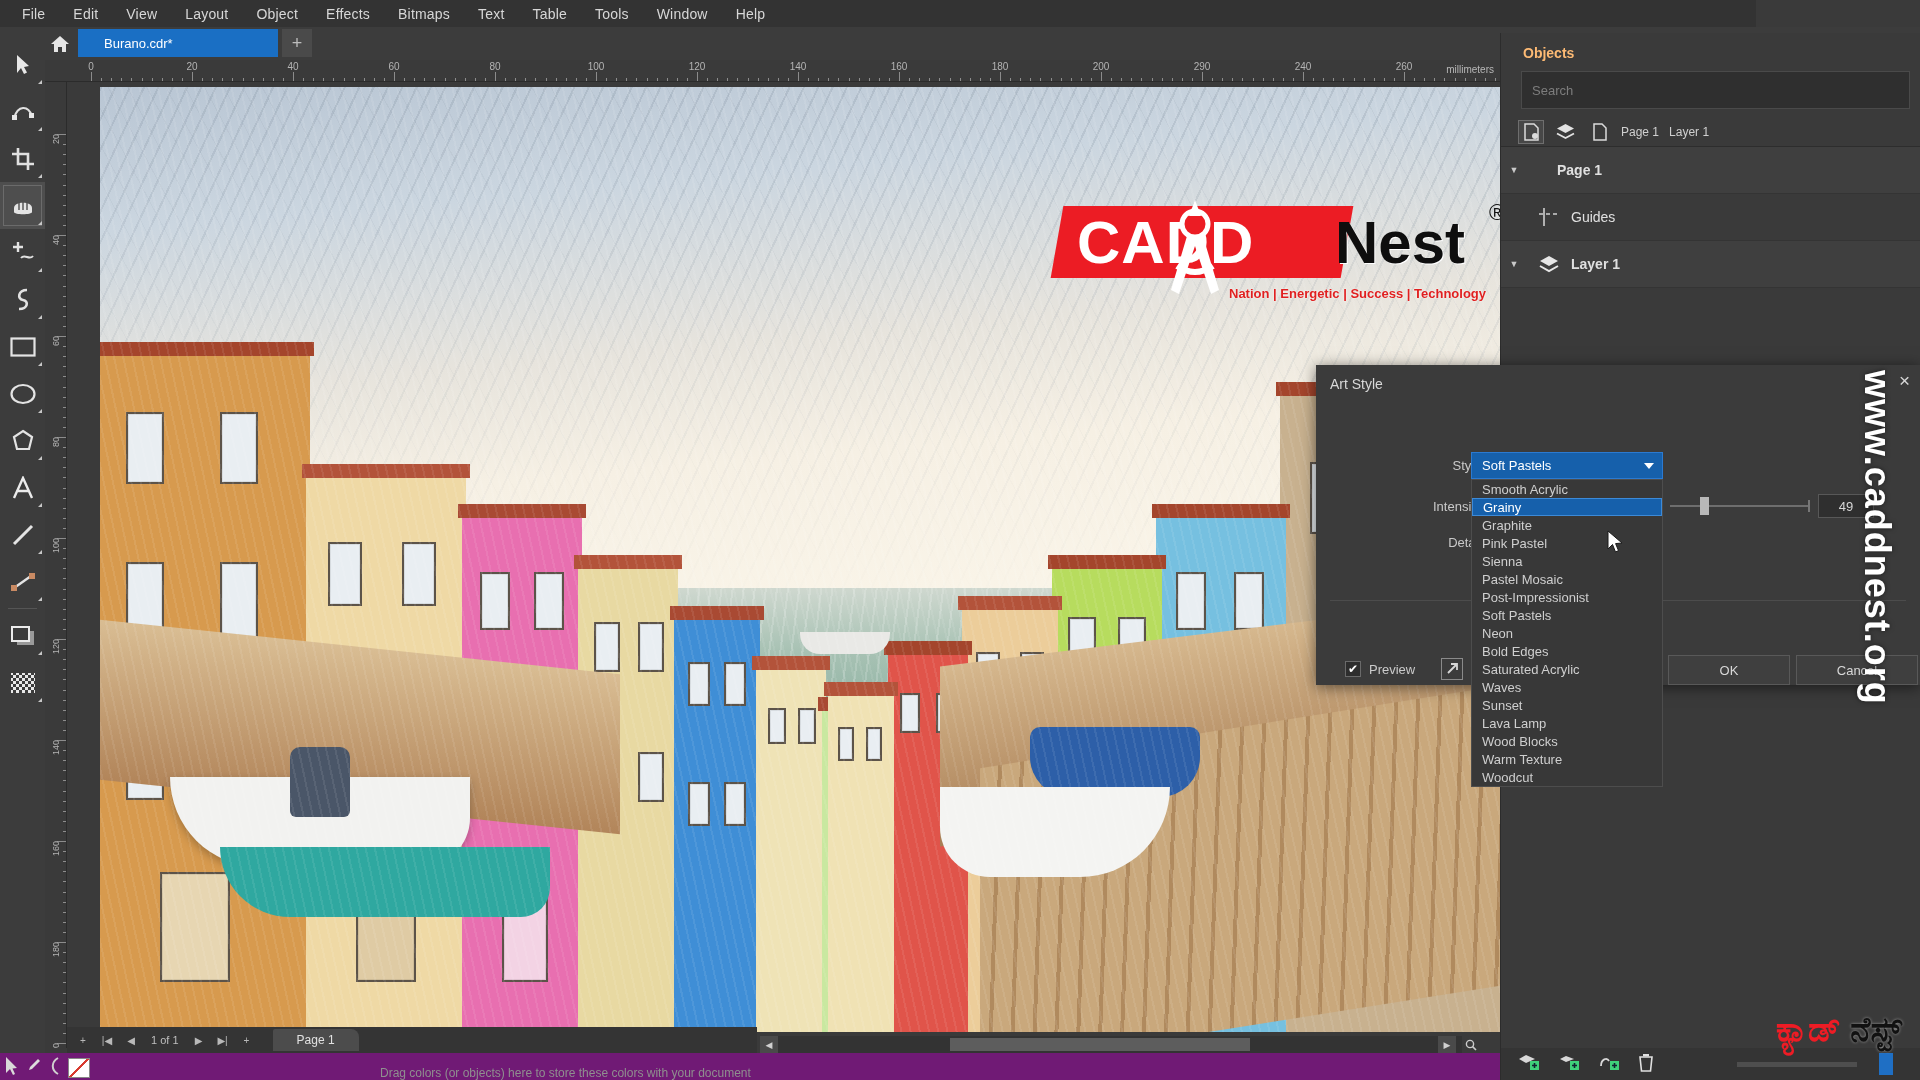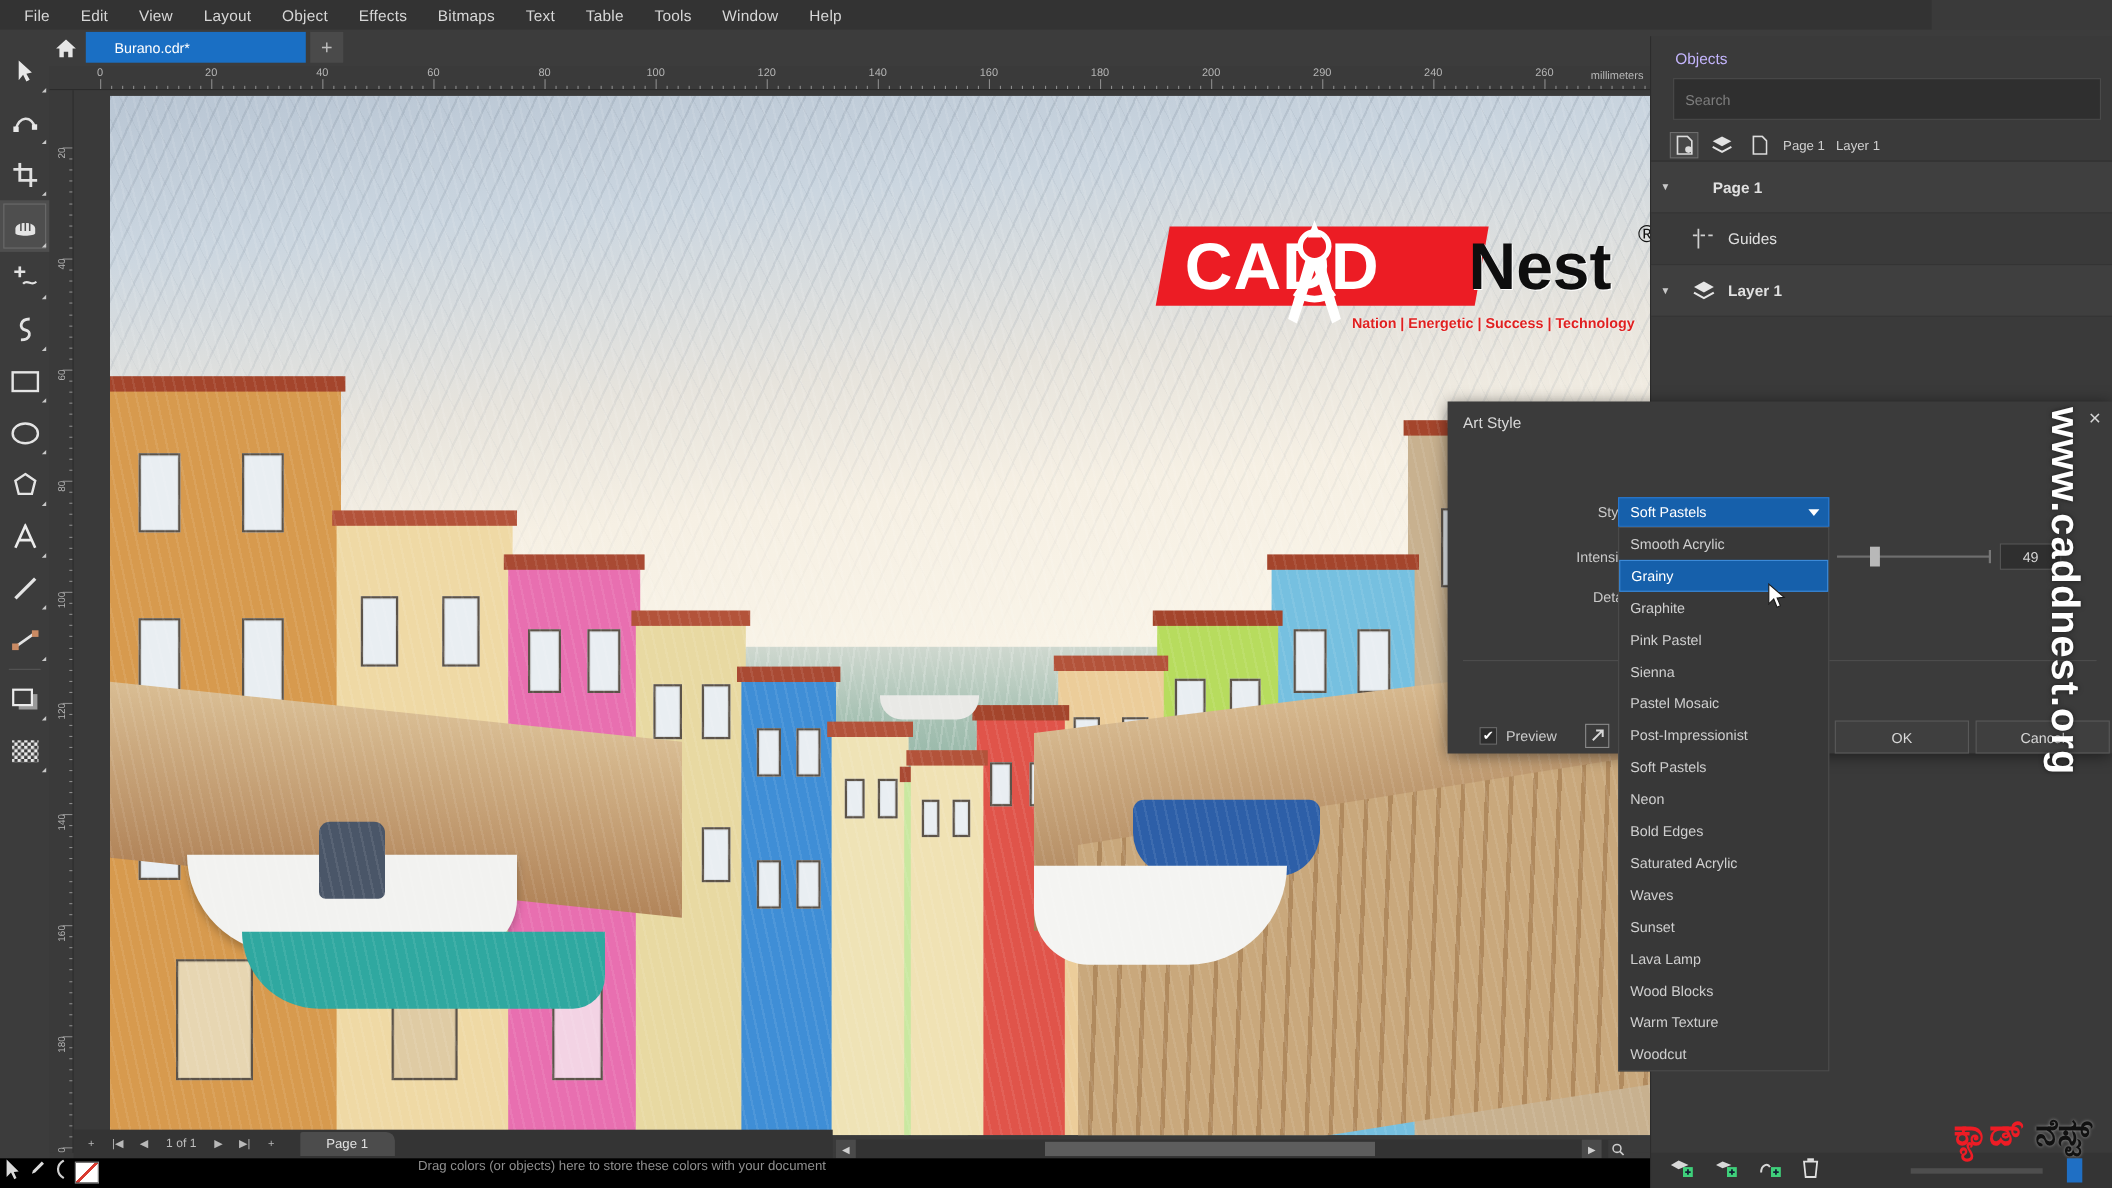--- a/index.html
+++ b/index.html
@@ -151,33 +151,33 @@
   .nav-count { color: #bfbfbf; font-size: 11px; padding: 0 6px; }
   .page-tab {
     margin-left: 12px; height: 22px; padding: 0 24px; background: #4c4c4c;
     color: #e2e2e2; font-size: 12px; display: flex; align-items: center;
     border-radius: 2px 8px 0 0;
   }
 
   
   .palette {
     position: absolute; left: 0; bottom: 0; width: 1920px; height: 27px;
-    background: #000000; display: flex; align-items: flex-start;
+    background: #701a75; display: flex; align-items: flex-end;
   }
   .pal-tools { display: flex; align-items: center; gap: 6px; padding-left: 4px; }
   .swatch-x { width: 22px; height: 20px;
     background: linear-gradient(135deg,#fff 0 46%,#d83b30 46% 54%,#fff 54% 100%); border: 1px solid #888; }
   .status-text { color: #8f8f8f; font-size: 12px; padding-left: 290px; }
 
   
   .docker {
     position: absolute; right: 0; top: 33px; width: 420px; height: 1047px;
     background: #3a3a3a; border-left: 1px solid #2c2c2c;
   }
-  .docker-title { color: #c4b5fd; font-size: 14px; padding: 12px 0 8px 22px; }
+  .docker-title { color: #fdba74; font-size: 14px; padding: 12px 0 8px 22px; font-weight: bold; }
   .docker-search {
     margin: 2px 10px 0 20px; height: 38px; background: #2f2f2f; border: 1px solid #4a4a4a;
     color: #7d7d7d; font-size: 13px; display: flex; align-items: center; padding-left: 10px;
   }
   .docker-bar {
     margin: 8px 0 0 0; height: 30px; display: flex; align-items: center; gap: 10px;
     padding-left: 18px; border-bottom: 1px solid #2d2d2d;
   }
   .dbar-ico { width: 24px; height: 22px; display: flex; align-items: center; justify-content: center; }
   .dbar-ico.sel { outline: 1px solid #6e6e6e; background: #474747; }
@@ -219,21 +219,21 @@
   }
   .combo .chev {
     position: absolute; right: 8px; top: 10px; width: 0; height: 0;
     border-left: 5px solid transparent; border-right: 5px solid transparent; border-top: 6px solid #fff;
   }
   .dropdown {
     position: absolute; left: 1471px; top: 479px; width: 192px;
     background: #383838; border: 1px solid #4d4d4d; z-index: 40;
   }
   .dd-item {
-    height: 29px; display: flex; align-items: center; padding-left: 10px;
+    height: 18px; display: flex; align-items: center; padding-left: 10px;
     color: #cfcfcf; font-size: 13px;
   }
   .dd-item.hl { background: #1660ab; color: #fff; border: 1px solid #3c8ad8; }
   .slider-track {
     position: absolute; height: 2px; background: #6e6e6e;
   }
   .slider-knob {
     position: absolute; width: 9px; height: 18px; background: #b8b8b8;
   }
   .slider-end { position: absolute; width: 2px; height: 12px; background: #777; }

